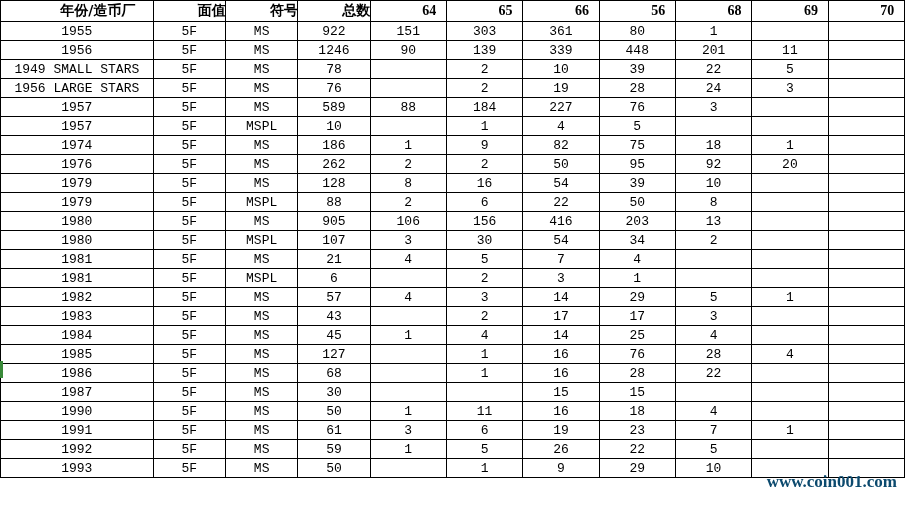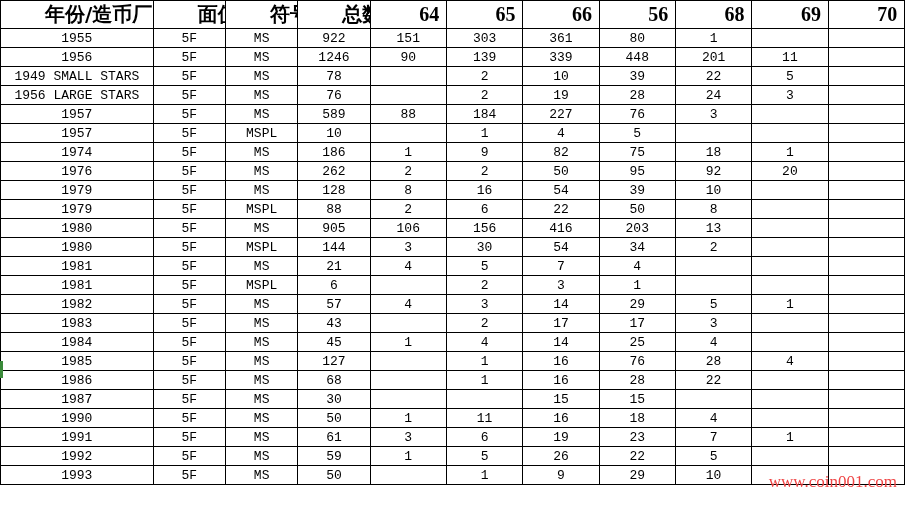--- a/index.html
+++ b/index.html
@@ -26,21 +26,21 @@
     padding: 0 2px;
     text-align: center;
     vertical-align: middle;
     font-size: 13px;
     color: #000000;
     overflow: hidden;
     white-space: nowrap;
   }
   #coin-table thead th {
     font-weight: bold;
-    font-size: 20px;
+    font-size: 14px;
     height: 20px;
     padding-left: 44px;
   }
   .col-year   { width: 152px; }
   .col-denom  { width:  72px; }
   .col-symbol { width:  72px; }
   .col-total  { width:  72px; }
   .col-grade  { width:  76px; }
   .mono {
     font-family: "Liberation Mono", monospace;
@@ -51,22 +51,22 @@
     font-family: "DejaVu Sans", sans-serif;
     font-weight: bold;
     font-size: 13px;
   }
   .watermark {
     position: absolute;
     right: 8px;
     bottom: 18px;
     font-family: "Liberation Serif", serif;
     font-size: 17px;
-    font-weight: normal;
-    color: #ef4444;
+    font-weight: bold;
+    color: #0c4a6e;
     letter-spacing: 0px;
     pointer-events: none;
   }
   .green-tick {
     position: absolute;
     left: 0px;
     top: 361px;
     width: 3px;
     height: 17px;
     background: #3a8a3a;
@@ -245,21 +245,21 @@
         <td class="mono">416</td>
         <td class="mono">203</td>
         <td class="mono">13</td>
         <td class="mono"></td>
         <td class="mono"></td>
       </tr>
       <tr>
         <td class="mono">1980</td>
         <td class="mono">5F</td>
         <td class="mono">MSPL</td>
-        <td class="mono">144</td>
+        <td class="mono">107</td>
         <td class="mono">3</td>
         <td class="mono">30</td>
         <td class="mono">54</td>
         <td class="mono">34</td>
         <td class="mono">2</td>
         <td class="mono"></td>
         <td class="mono"></td>
       </tr>
       <tr>
         <td class="mono">1981</td>

